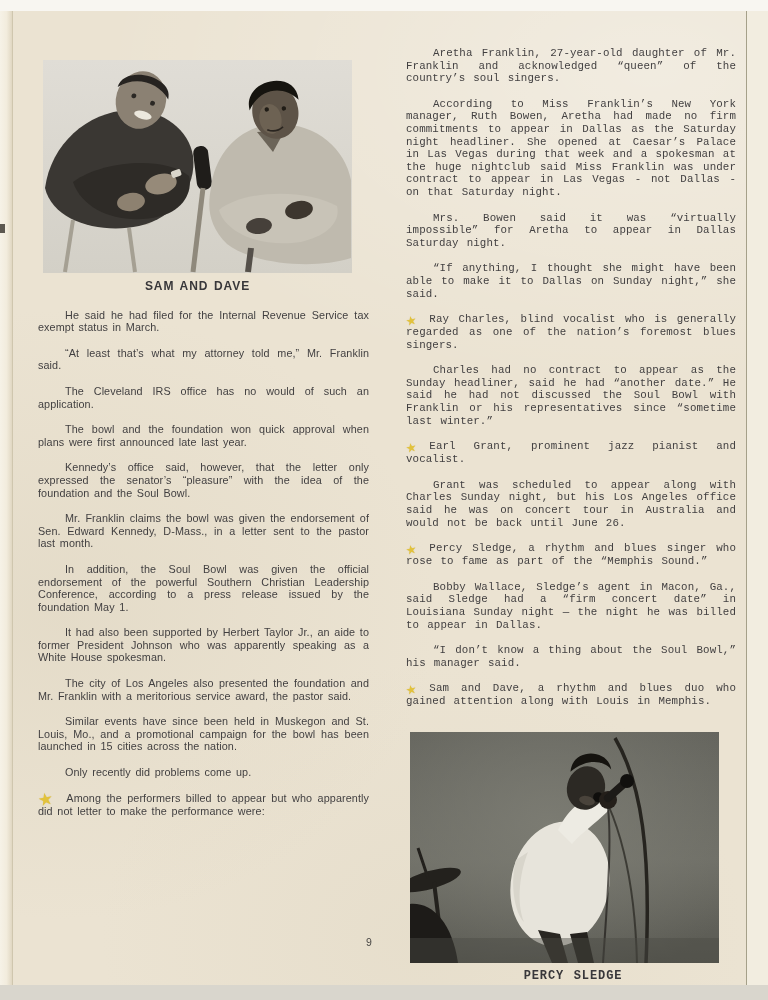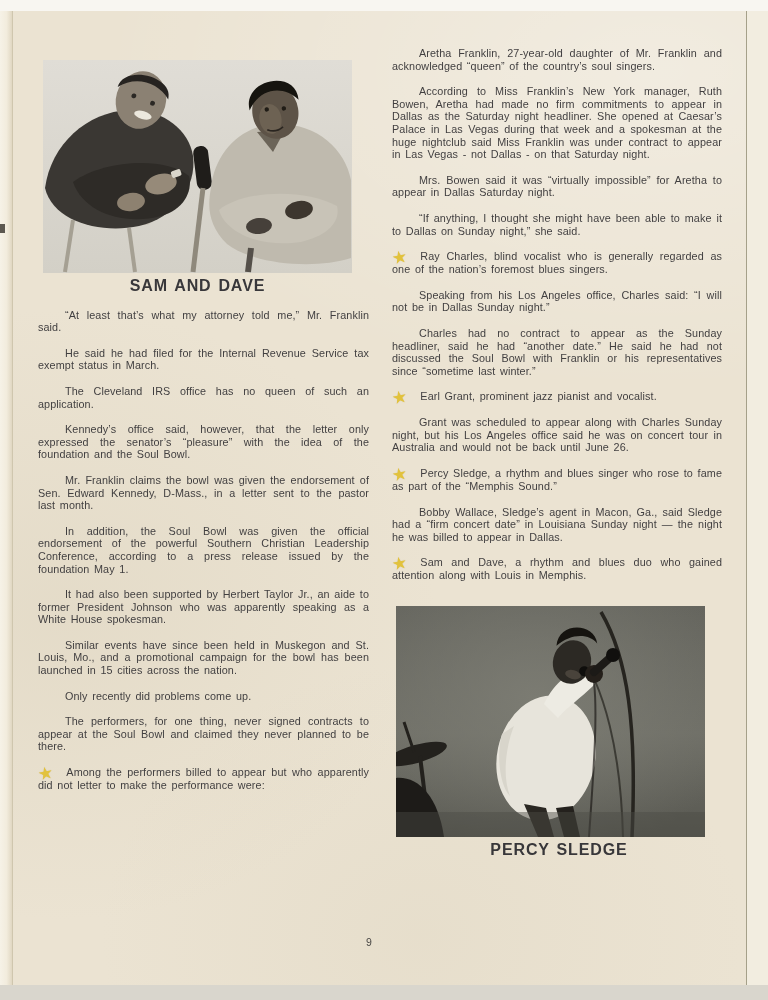--- a/index.html
+++ b/index.html
@@ -17,28 +17,28 @@
   .spine{position:absolute;left:0;top:11px;width:12px;height:974px;
     background:linear-gradient(90deg,#f6f2e7 0%,#f2ecdd 55%,#e0d7c2 100%);
     border-right:1px solid #cfc6ae;}
   .binding-mark{position:absolute;left:0;top:224px;width:5px;height:9px;background:#5c5850;}
   .page-edge-right{position:absolute;left:746px;top:11px;width:22px;height:974px;
     background:#f2ede0;border-left:1px solid #a5a089;}
 
   .col{position:absolute;color:#413f40;font-size:10.8px;line-height:12.6px;
        text-align:justify;letter-spacing:0.1px;word-spacing:1.5px;}
   .col-left{left:38px;top:60px;width:331px;}
-  .col-right{left:392px;top:47px;width:330px;}
+  .col-right{left:406px;top:47px;width:330px;font-family:Liberation Mono, monospace;}
   .col p{margin:0 0 13px 0;text-indent:27px;}
   .col p.star-para{text-indent:0;}
   .star{display:inline-block;color:#e2c23c;font-size:17px;line-height:10px;
         transform:rotate(-12deg);margin-right:13px;vertical-align:-3px;
         text-shadow:0 0 1px rgba(170,140,30,0.35);}
   .photo{display:block;border:0;background:#dcd9d1;}
-  .photo-caption{font-weight:bold;font-size:16px;letter-spacing:0.9px;color:#38373a;
+  .photo-caption{font-weight:bold;font-size:12px;letter-spacing:0.9px;color:#38373a;
         text-align:center;margin:7px 0 16px 0;}
   .photo-wrap-left{margin-left:5px;width:309px;}
   .photo-wrap-right{margin:24px 0 0 4px;width:326px;}
   .photo-wrap-right .photo-caption{margin-bottom:0;}
   .page-number{position:absolute;left:366px;top:936px;font-size:10.5px;color:#4a4846;
         letter-spacing:0.5px;}
   figure{margin:0;padding:0;}
 </style>
 </head>
 <body>
@@ -99,45 +99,46 @@
         </g>
 
         <path d="M176 150 C200 130 262 128 294 146 C298 162 284 176 258 182 C216 188 182 172 176 150 Z" fill="#c8c3b7"></path>
         <ellipse cx="256" cy="150" rx="14" ry="9" fill="#3d362e" transform="rotate(-10 256 150)"></ellipse>
         <ellipse cx="216" cy="166" rx="13" ry="8" fill="#46403a" transform="rotate(-6 216 166)"></ellipse>
         <line x1="208" y1="188" x2="205" y2="212" stroke="#55504a" stroke-width="6"></line>
       </svg>
       <figcaption class="photo-caption">SAM AND DAVE</figcaption>
     </figure>
 
+    <p>He said he had filed for the Internal Revenue Service tax exempt status in March.</p>
     <p>“At least that’s what my attorney told me,” Mr. Franklin said.</p>
-    <p>He said he had filed for the Internal Revenue Service tax exempt status in March.</p>
-    <p>The Cleveland IRS office has no queen of such an application.</p>
+    <p>The Cleveland IRS office has no would of such an application.</p>
+    <p>The bowl and the foundation won quick approval when plans were first announced late last year.</p>
     <p>Kennedy’s office said, however, that the letter only expressed the senator’s “pleasure” with the idea of the foundation and the Soul Bowl.</p>
     <p>Mr. Franklin claims the bowl was given the endorsement of Sen. Edward Kennedy, D-Mass., in a letter sent to the pastor last month.</p>
     <p>In addition, the Soul Bowl was given the official endorsement of the powerful Southern Christian Leadership Conference, according to a press release issued by the foundation May 1.</p>
     <p>It had also been supported by Herbert Taylor Jr., an aide to former President Johnson who was apparently speaking as a White House spokesman.</p>
+    <p>The city of Los Angeles also presented the foundation and Mr. Franklin with a meritorious service award, the pastor said.</p>
     <p>Similar events have since been held in Muskegon and St. Louis, Mo., and a promotional campaign for the bowl has been launched in 15 cities across the nation.</p>
     <p>Only recently did problems come up.</p>
-    <p>The performers, for one thing, never signed contracts to appear at the Soul Bowl and claimed they never planned to be there.</p>
     <p class="star-para"><span class="star">★</span><span>Among the performers billed to appear but who apparently did not letter to make the performance were:</span></p>
   </div>
 
   <div class="col col-right">
     <p>Aretha Franklin, 27-year-old daughter of Mr. Franklin and acknowledged “queen” of the country’s soul singers.</p>
     <p>According to Miss Franklin’s New York manager, Ruth Bowen, Aretha had made no firm commitments to appear in Dallas as the Saturday night headliner. She opened at Caesar’s Palace in Las Vegas during that week and a spokesman at the huge nightclub said Miss Franklin was under contract to appear in Las Vegas - not Dallas - on that Saturday night.</p>
     <p>Mrs. Bowen said it was “virtually impossible” for Aretha to appear in Dallas Saturday night.</p>
     <p>“If anything, I thought she might have been able to make it to Dallas on Sunday night,” she said.</p>
     <p class="star-para"><span class="star">★</span><span>Ray Charles, blind vocalist who is generally regarded as one of the nation’s foremost blues singers.</span></p>
-    <p>Speaking from his Los Angeles office, Charles said: “I will not be in Dallas Sunday night.”</p>
     <p>Charles had no contract to appear as the Sunday headliner, said he had “another date.” He said he had not discussed the Soul Bowl with Franklin or his representatives since “sometime last winter.”</p>
     <p class="star-para"><span class="star">★</span><span>Earl Grant, prominent jazz pianist and vocalist.</span></p>
     <p>Grant was scheduled to appear along with Charles Sunday night, but his Los Angeles office said he was on concert tour in Australia and would not be back until June 26.</p>
     <p class="star-para"><span class="star">★</span><span>Percy Sledge, a rhythm and blues singer who rose to fame as part of the “Memphis Sound.”</span></p>
     <p>Bobby Wallace, Sledge’s agent in Macon, Ga., said Sledge had a “firm concert date” in Louisiana Sunday night — the night he was billed to appear in Dallas.</p>
+    <p>“I don’t know a thing about the Soul Bowl,” his manager said.</p>
     <p class="star-para"><span class="star">★</span><span>Sam and Dave, a rhythm and blues duo who gained attention along with Louis in Memphis.</span></p>
 
     <figure class="photo-wrap-right">
       <svg class="photo" width="309" height="231" viewBox="0 0 309 231">
         <defs>
           <linearGradient id="psbg" x1="0" y1="0" x2="0" y2="1">
             <stop offset="0" stop-color="#63635c"></stop>
               <stop offset="0.55" stop-color="#6d6d65"></stop>
               <stop offset="1" stop-color="#59595२2" stop-opacity="1"></stop>
           </linearGradient>

